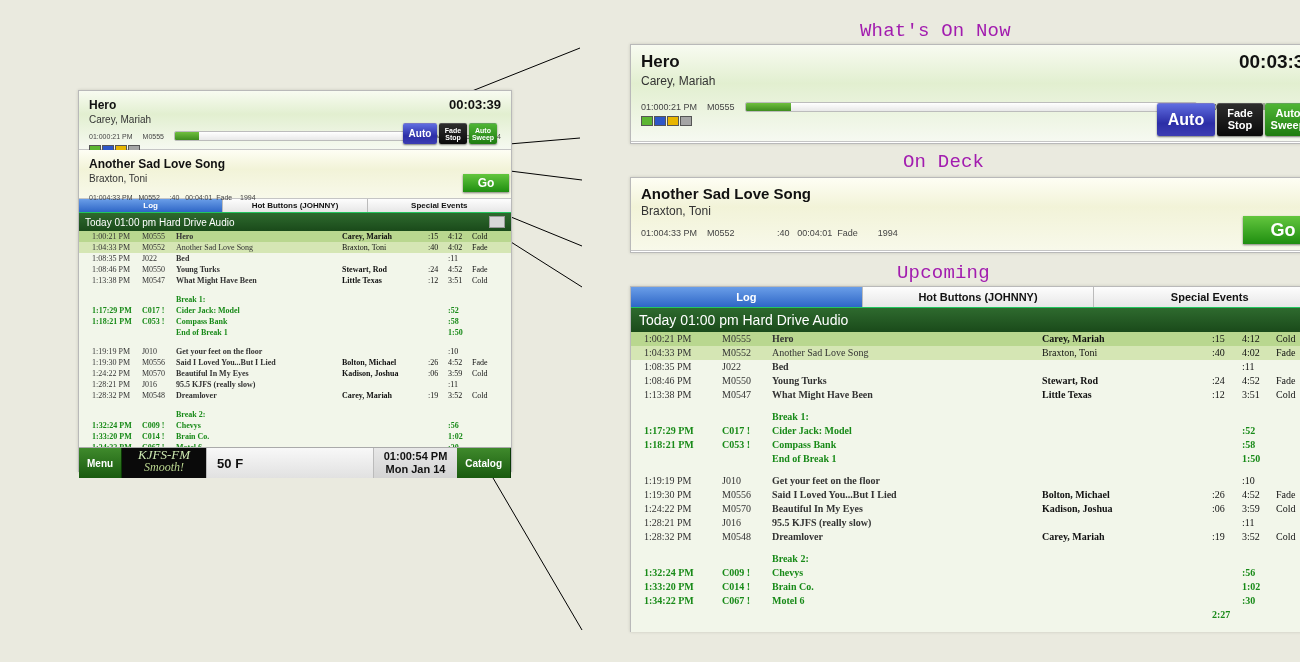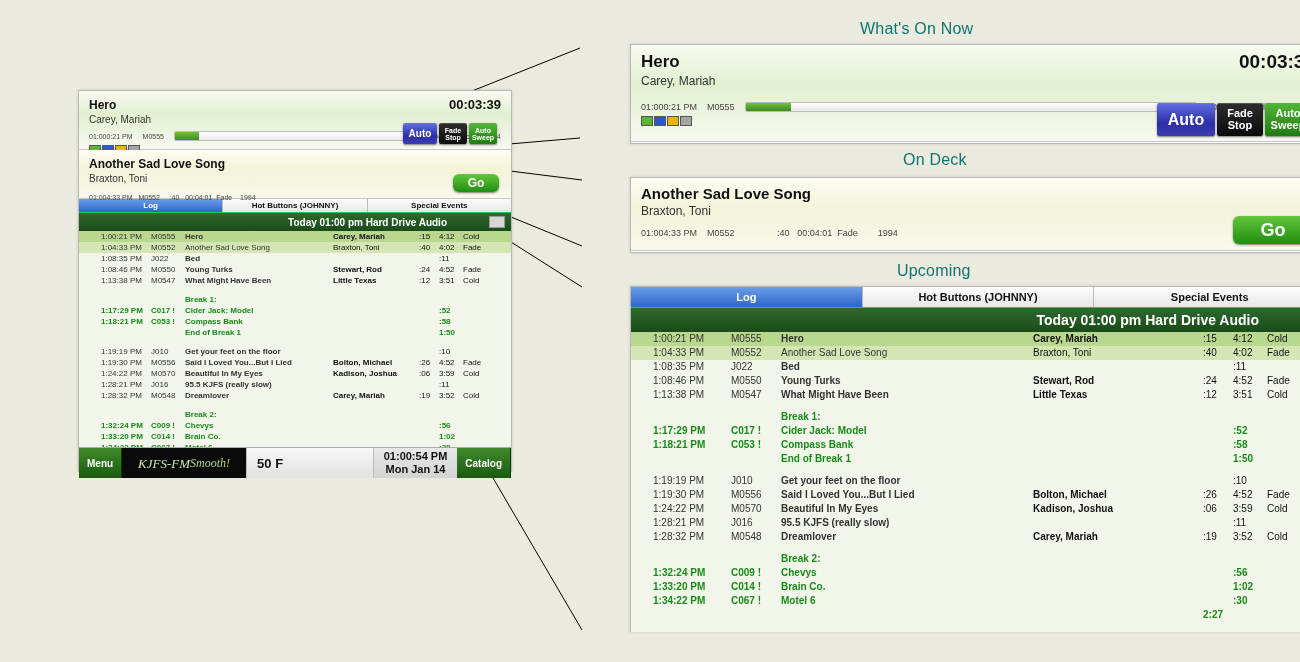--- a/index.html
+++ b/index.html
@@ -1,17 +1,17 @@
 <!DOCTYPE html>
 <html><head>
 <meta charset="utf-8">
 <style>
 html,body{margin:0;padding:0;background:#eaeadf;font-family:Arial,Helvetica,sans-serif;font-size:10px;color:#111;}
 .page{position:relative;width:1300px;height:662px;}
-.label{position:absolute;font-family:Liberation Sans, sans-serif;font-size:16px;font-weight:500;color:#0f766e;letter-spacing:.2px;}
+.label{position:absolute;font-family:Liberation Mono, monospace;font-size:19px;font-weight:500;color:#a21caf;letter-spacing:.2px;}
 .panel{position:absolute;background:#fff;border:1px solid #b9b9b9;box-shadow:0 0 3px rgba(0,0,0,.15);margin-left:48px;}
 .nowplaying{background:linear-gradient(#f8fbf1,#e2efd0 40%,#f6f9f1);border-bottom:1px solid #c5c5c5;position:relative;}
 .np-title{font-size:15px;font-weight:bold;padding:7px 0 0 10px;}
 .np-artist{font-size:12px;padding:2px 0 6px 10px;color:#333;}
 .np-time{position:absolute;top:6px;right:10px;font-size:17px;font-weight:bold;}
 .np-meta{font-size:9px;color:#444;display:flex;align-items:center;gap:10px;padding:0 10px 4px 10px;}
 .np-bar{flex:1;height:8px;background:linear-gradient(#fff,#e8e8e8);border:1px solid #bcbcbc;border-radius:2px;position:relative;overflow:hidden;}
 .np-bar .fill{position:absolute;left:0;top:0;bottom:0;width:10%;background:linear-gradient(#6fbf3e,#3e8c1f);}
 .np-cp{display:flex;gap:1px;margin:0 0 4px 10px;}
 .np-cp span{width:10px;height:8px;display:inline-block;border:1px solid #555;}
@@ -21,38 +21,38 @@
 .np-cp .c4{background:#a5a5a5;}
 .np-btns{position:absolute;right:14px;bottom:5px;display:flex;gap:2px;}
 .btn{color:#fff;font-weight:bold;display:flex;flex-direction:column;align-items:center;justify-content:center;border-radius:2px;border-top:1px solid rgba(255,255,255,.3);box-shadow:0 1px 2px rgba(0,0,0,.5);line-height:1.05;}
 .btn-auto{background:linear-gradient(#5f6de0,#2c2ea7 60%,#3d3db3);width:48px;height:28px;font-size:14px;}
 .btn-fade{background:linear-gradient(#2d2d2d,#0a0a0a);width:40px;height:28px;font-size:10px;}
 .btn-sweep{background:linear-gradient(#4fb535,#1e7c10);width:40px;height:28px;font-size:10px;}
 .ondeck{background:linear-gradient(#fefef4,#f2f3d8 40%,#f8f9ea);border-bottom:1px solid #c5c5c5;position:relative;}
 .od-title{font-size:15px;font-weight:bold;padding:7px 0 0 10px;}
 .od-artist{font-size:12px;padding:2px 0 10px 10px;color:#333;}
 .od-meta{font-size:9px;color:#444;padding:0 0 6px 10px;}
-.btn-go{position:absolute;right:12px;bottom:6px;width:68px;height:24px;background:linear-gradient(#63c63e,#1f8e10);color:#fff;font-size:16px;font-weight:bold;display:flex;align-items:center;justify-content:center;border-radius:6px;box-shadow:0 1px 2px rgba(0,0,0,.5);}
+.btn-go{position:absolute;right:2px;bottom:6px;width:68px;height:24px;background:linear-gradient(#63c63e,#1f8e10);color:#fff;font-size:16px;font-weight:bold;display:flex;align-items:center;justify-content:center;border-radius:0;box-shadow:0 1px 2px rgba(0,0,0,.5);}
 .tabs{display:flex;background:#eef0ea;border-bottom:1px solid #22c55e;}
 .tabs .tab{flex:1;text-align:center;padding:3px 0;font-size:10px;font-weight:bold;border-right:1px solid #bbb;background:linear-gradient(#fdfdfd,#e7e7e7);cursor:pointer;}
 .tabs .tab:last-child{border-right:none;}
 .tabs .tab.active{background:linear-gradient(#6a9ee8,#2e66c6);color:#fff;}
-.loghead{background:linear-gradient(#2e6a2e,#1a4a1a);color:#fff;font-size:12px;font-weight:bold;padding:3px 6px;display:flex;justify-content:flex-end;align-items:center;gap:42px;}
+.loghead{background:linear-gradient(#2e6a2e,#1a4a1a);color:#fff;font-size:12px;font-weight:normal;padding:3px 6px;display:flex;justify-content:space-between;align-items:center;gap:42px;}
 .scrollbtn{width:14px;height:10px;background:#d7d7d7;border:1px solid #999;display:inline-block;}
 .logbody{background:#f2f6ea;height:calc(100% - 0px);overflow:hidden;font-size:10px;}
-.row{display:grid;grid-template-columns:70px 45px 1fr 140px 28px 30px 32px;padding:0 22px;line-height:13px;white-space:nowrap;}
+.row{display:grid;grid-template-columns:70px 45px 1fr 140px 28px 30px 32px;padding:0 13px;line-height:13px;white-space:nowrap;font-family:Liberation Serif, serif;}
 .row .t{color:#333;} .row .c{color:#333;} .row .d{color:#333;}
 .row.bold .d,.row.bold .a{font-weight:bold;}
 .row.break .t,.row.break .c,.row.break .d,.row.break .dur{color:#188a18;font-weight:bold;}
 .row.hi{background:#b9d78f;}
 .row.sel{background:#d5e6b4;}
 .blankrow{height:8px;}
 .footer{background:linear-gradient(#e8e8e8,#d3d3d3);border-top:1px solid #aaa;display:flex;align-items:center;height:30px;}
 .footer .fbtn{background:linear-gradient(#3f8a2c,#195a0e);color:#fff;font-size:10px;font-weight:bold;padding:0 8px;height:100%;display:flex;align-items:center;border-right:1px solid #0a3a05;}
-.footer .station{background:#0a0a0a;color:#cde9b2;font-family:cursive;font-size:13px;font-style:italic;height:100%;display:flex;flex-direction:row;align-items:center;justify-content:flex-start;padding:0 16px;line-height:1;}
+.footer .station{background:#0a0a0a;color:#cde9b2;font-family:cursive;font-size:13px;font-style:italic;height:100%;display:flex;flex-direction:column;align-items:center;justify-content:flex-start;padding:0 16px;line-height:1;}
 .footer .station .sm{font-size:12px;font-style:italic;color:#b9d58f;}
 .footer .slot{flex:1;display:flex;align-items:center;font-size:13px;font-weight:bold;padding-left:10px;background:linear-gradient(#f8f8f8,#e1e1e1);height:100%;border-left:1px solid #bbb;border-right:1px solid #bbb;}
 .footer .clock{font-size:11px;font-weight:bold;text-align:center;padding:0 10px;line-height:1.15;}
 .connector{position:absolute;stroke:#000;stroke-width:1;fill:none;}
 
 
 .big{position:absolute;}
 .big .nowplaying .np-title{font-size:17px;}
 .big .nowplaying .np-time{font-size:19px;}
 .big .btn-auto{width:58px;height:32px;font-size:16px;}

